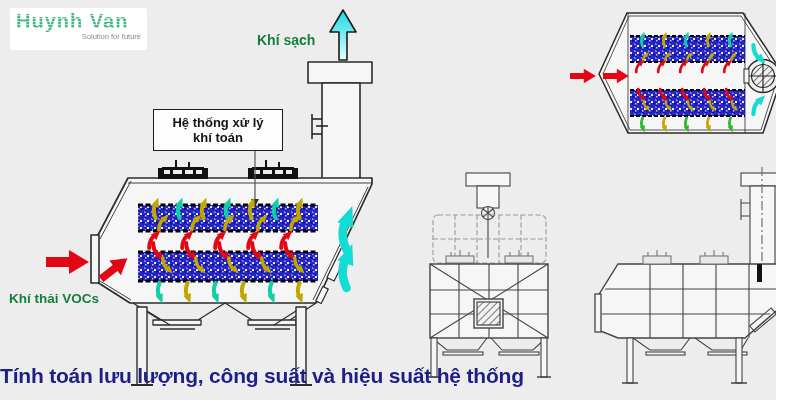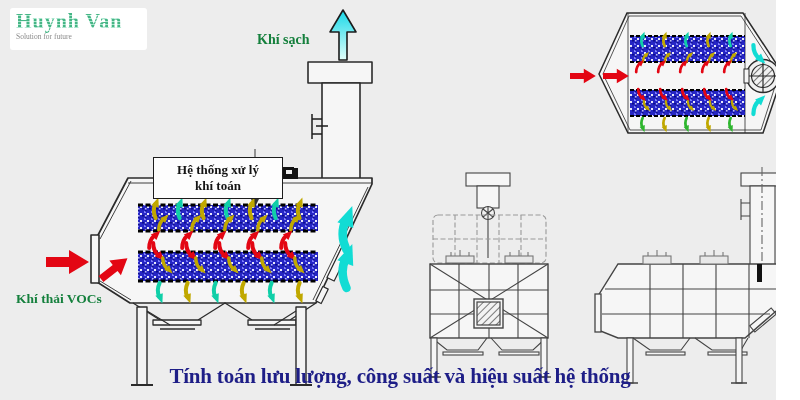--- a/index.html
+++ b/index.html
@@ -1,46 +1,46 @@
 <!DOCTYPE html>
 <html style="--logo-green: #45b585; --tagline-gray: #8a8a8a; --caption-navy: #1e1e87; --red-arrow: #e30613; --yellow-arrow: #c0a800; --teal-arrow: #10cfa8; --green-arrow: #2fb62f; --cyan-arrow: #12dcd4; --bed-blue: #2626c4; --line-dark: #2b2b2b; --frame-gray: #999999; --page-bg: #ededed;"><head>
 <meta charset="utf-8">
 <style>
   html,body{margin:0;padding:0;}
   .stage{
     position:relative;width:776px;height:400px;
     background:var(--page-bg,#ededed);
-    font-family:Liberation Serif, serif;
+    font-family:Liberation Sans, sans-serif;
     overflow:hidden;
   }
   svg{position:absolute;left:0;top:0;}
   .lbl{position:absolute;color:#15803d;font-weight:bold;line-height:1.15;white-space:nowrap;}
   
   .logo-box{
     position:absolute;left:10px;top:8px;width:137px;height:42px;
     background:#ffffff;border-radius:3px;padding:2px 6px 0 6px;box-sizing:border-box;
   }
   .logo-title{
     font-weight:bold;font-size:20px;letter-spacing:1px;color:var(--logo-green,#45b585);
     background:repeating-linear-gradient(180deg,var(--logo-green,#45b585) 0 2px,#a8e6cd 2px 3px);
     -webkit-background-clip:text;background-clip:text;-webkit-text-fill-color:transparent;
   }
   .logo-tagline{
-    font-size:7.5px;color:var(--tagline-gray,#8a8a8a);text-align:left;margin-top:-1px;
+    font-size:7.5px;color:var(--tagline-gray,#8a8a8a);text-align:right;margin-top:-1px;
   }
   .clean-air{left:257px;top:32px;font-size:14px;}
-  .voc-label{left:16px;top:291px;font-size:13.5px;}
+  .voc-label{left:9px;top:291px;font-size:13.5px;}
   .sys-box{
     position:absolute;left:153px;top:109px;width:128px;height:40px;
     background:#fdfdfd;border:1.6px solid #1c1c1c;
     display:flex;flex-direction:column;align-items:center;justify-content:center;
-    font-weight:bold;font-size:13px;color:#141414;text-align:center;margin-top:48px;
+    font-weight:bold;font-size:13px;color:#141414;text-align:center;
   }
   .caption{
-    position:absolute;left:0;top:364px;width:800px;text-align:center;
+    position:absolute;left:0;top:364px;width:800px;text-align:left;
     font-size:21px;font-weight:bold;color:var(--caption-navy,#1e1e87);
     letter-spacing:-0.2px;z-index:5;
   }
   
   .c-r{color:var(--red-arrow,#e30613);}
   .c-y{color:var(--yellow-arrow,#c0a800);}
   .c-t{color:var(--teal-arrow,#10cfa8);}
   .c-g{color:var(--green-arrow,#2fb62f);}
   .c-c{color:var(--cyan-arrow,#12dcd4);}
 </style>

